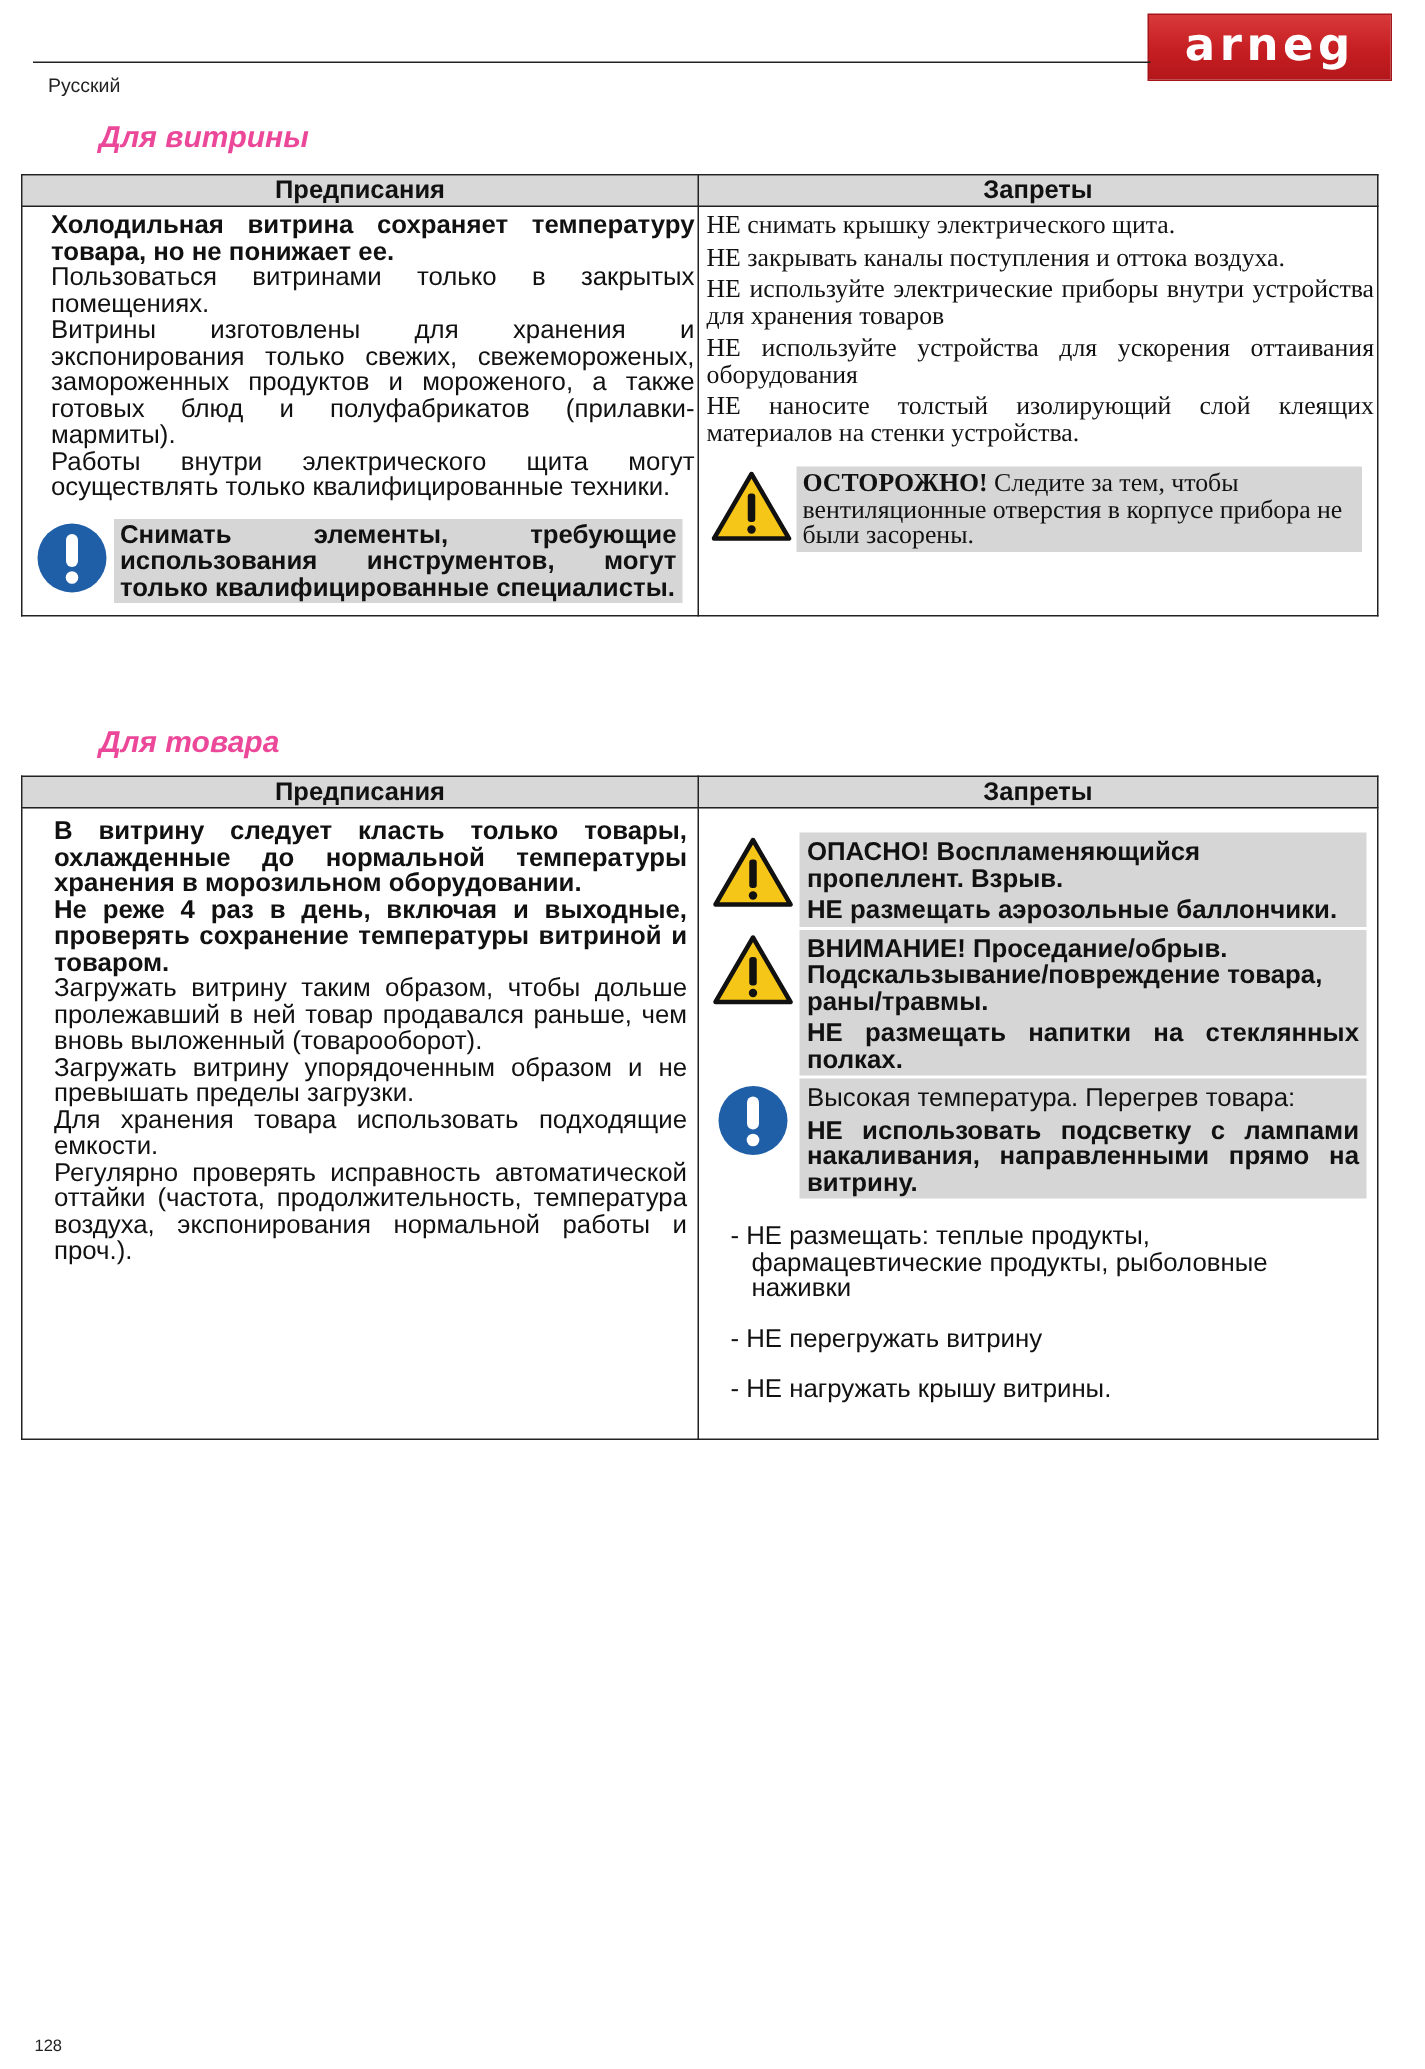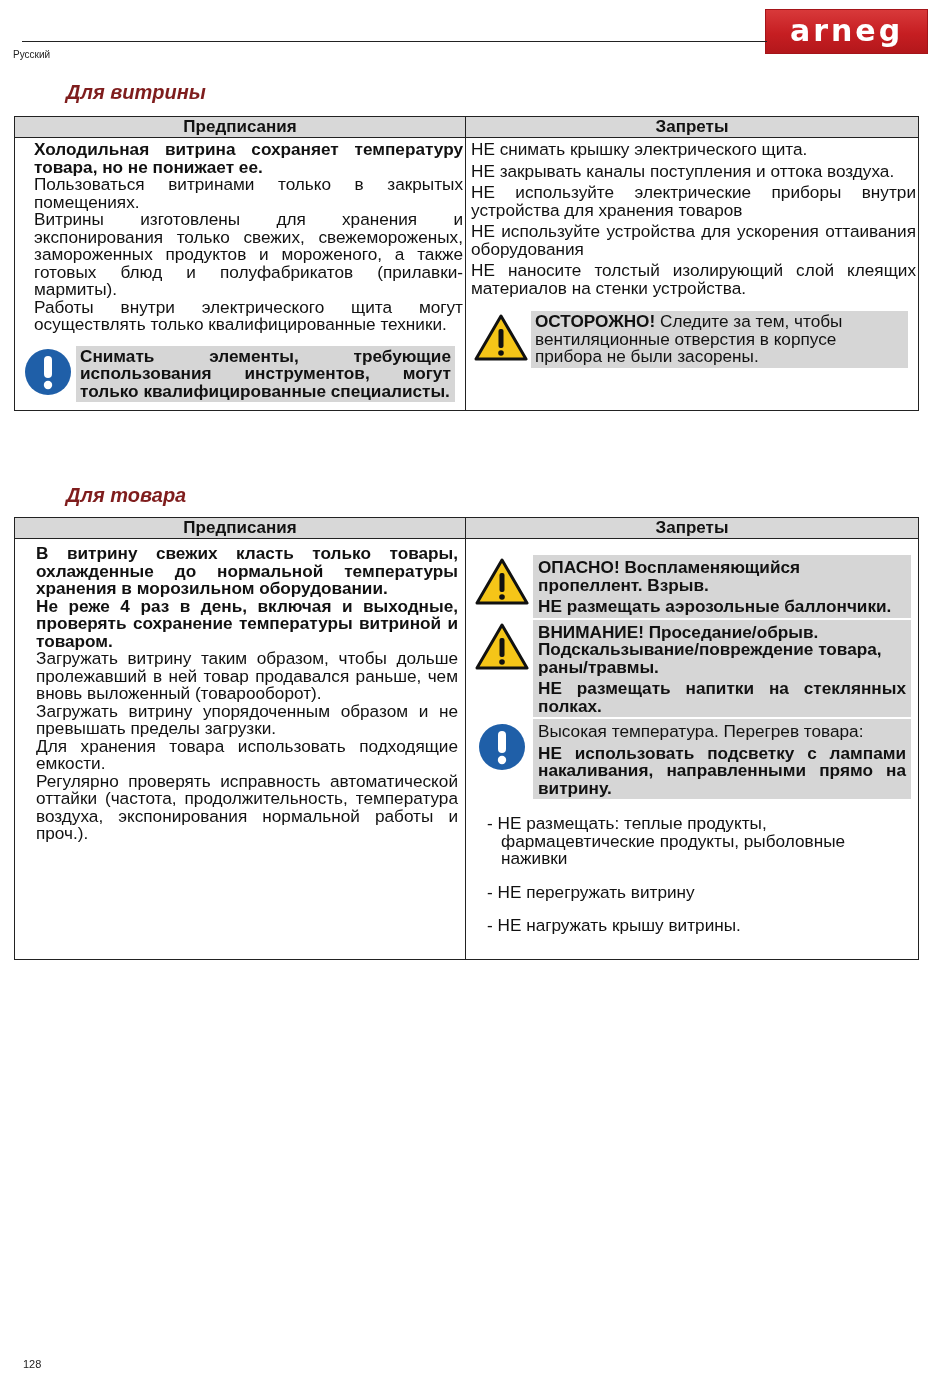--- a/index.html
+++ b/index.html
@@ -16,24 +16,24 @@
     }
     .logo span {
       color: #ffffff; font-family: "DejaVu Sans", sans-serif; font-weight: bold;
       font-size: 30px; letter-spacing: 3px; line-height: 1; margin-top: -2px;
     }
     .header-rule {
       position: absolute; left: 22px; top: 41px; width: 745px; height: 0;
       border-top: 1.5px solid #222;
     }
     .lang {
-      position: absolute; left: 13px; top: 49px; font-size: 10px; color: #222;
+      position: absolute; left: 32px; top: 49px; font-size: 13px; color: #222;
     }
     .section-title {
-      position: absolute; left: 66px; font-size: 20px; font-weight: bold; font-style: italic; color: #7f1d1d;
+      position: absolute; left: 66px; font-size: 20px; font-weight: bold; font-style: italic; color: #ec4899;
     }
     table.rules {
       position: absolute; left: 14px; width: 904px; border-collapse: collapse; table-layout: fixed;
     }
     table.rules th {
       background: #d8d8d8; border: 1px solid #222; font-size: 17px; font-weight: bold;
       height: 20px; padding: 0; line-height: 20px; color: #111;
     }
     table.rules td {
       border: 1px solid #222; vertical-align: top; font-size: 17.2px; line-height: 17.5px;
@@ -88,21 +88,21 @@
         <div class="ico">
           <svg width="48" height="48" viewBox="0 0 48 48">
                 <circle cx="24" cy="24" r="23" fill="#1f5fa8"></circle>
                 <rect x="20" y="8" width="8" height="22" rx="4" fill="#fff"></rect>
                 <circle cx="24" cy="37" r="4.2" fill="#fff"></circle>
               </svg>
         </div>
         <div class="box b">Снимать элементы, требующие использования инструментов, могут только квалифицированные специалисты.</div>
       </div>
     </td>
-    <td style="padding-left:5px; padding-right:2px;">
+    <td style="padding-left:5px; padding-right:2px;font-family:Liberation Serif, serif;">
       <p class="p">НЕ снимать крышку электрического щита.</p>
       <p class="p gap4">НЕ закрывать каналы поступления и оттока воздуха.</p>
       <p class="p gap4">НЕ используйте электрические приборы внутри устройства для хранения товаров</p>
       <p class="p gap4">НЕ используйте устройства для ускорения оттаивания оборудования</p>
       <p class="p gap4">НЕ наносите толстый изолирующий слой клеящих материалов на стенки устройства.</p>
       <div class="notice" style="margin-top:14px; margin-right:8px;">
         <div class="ico" style="width:60px; flex-basis:60px;">
           <svg width="54" height="48" viewBox="0 0 54 48">
                 <polygon points="27,3 52,46 2,46" fill="#f5c518" stroke="#111" stroke-width="3" stroke-linejoin="round"></polygon>
                 <rect x="24.5" y="16" width="5" height="19" rx="2" fill="#111"></rect>
@@ -125,21 +125,21 @@
       <col class="c1">
       <col class="c2">
     </colgroup>
   <tbody>
       <tr>
     <th>Предписания</th>
     <th>Запреты</th>
   </tr>
   <tr>
     <td style="padding-left:21px; padding-right:7px; padding-top:6px;">
-      <p class="p b">В витрину свежих класть только товары, охлажденные до нормальной температуры хранения в морозильном оборудовании.</p>
+      <p class="p b">В витрину следует класть только товары, охлажденные до нормальной температуры хранения в морозильном оборудовании.</p>
       <p class="p b">Не реже 4 раз в день, включая и выходные, проверять сохранение температуры витриной и товаром.</p>
       <p class="p">Загружать витрину таким образом, чтобы дольше пролежавший в ней товар продавался раньше, чем вновь выложенный (товарооборот).</p>
       <p class="p">Загружать витрину упорядоченным образом и не превышать пределы загрузки.</p>
       <p class="p">Для хранения товара использовать подходящие емкости.</p>
       <p class="p">Регулярно проверять исправность автоматической оттайки (частота, продолжительность, температура воздуха, экспонирования нормальной работы и проч.).</p>
     </td>
     <td style="padding-left:5px; padding-right:7px; padding-top:6px;">
       <div class="stack">
         <div class="notice">
           <div class="ico" style="width:62px; flex-basis:62px;">

